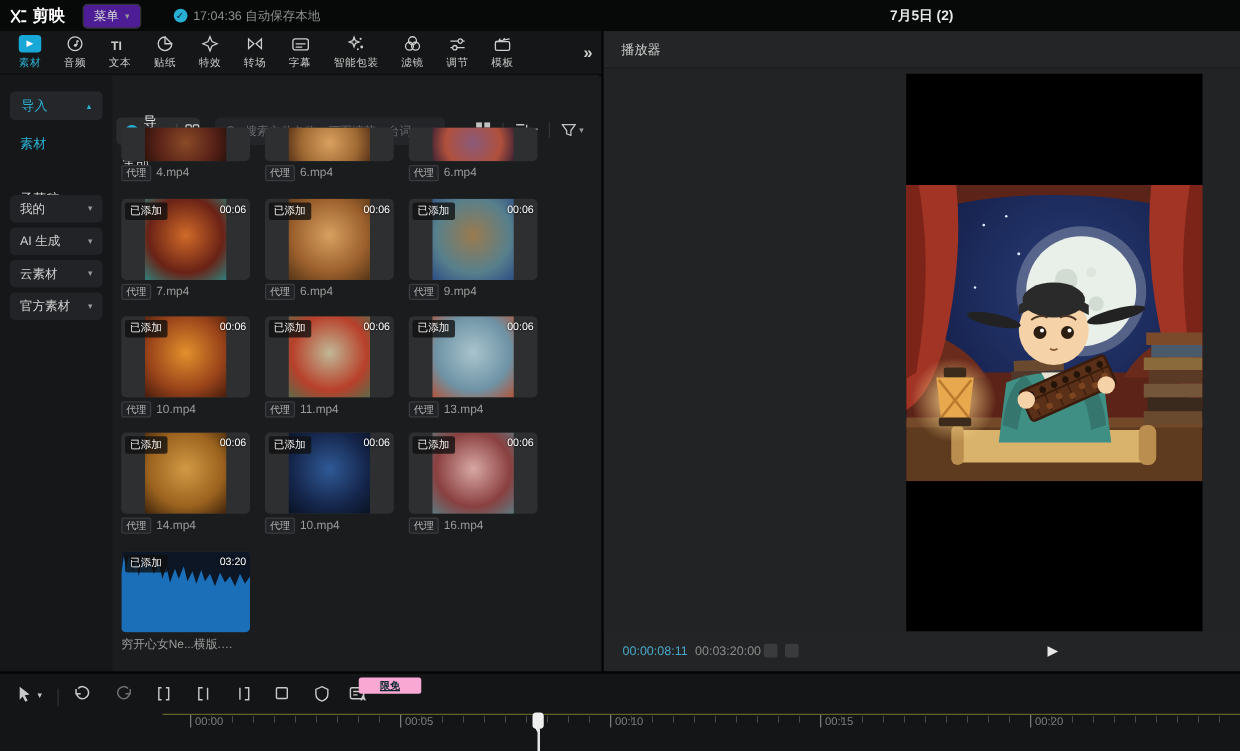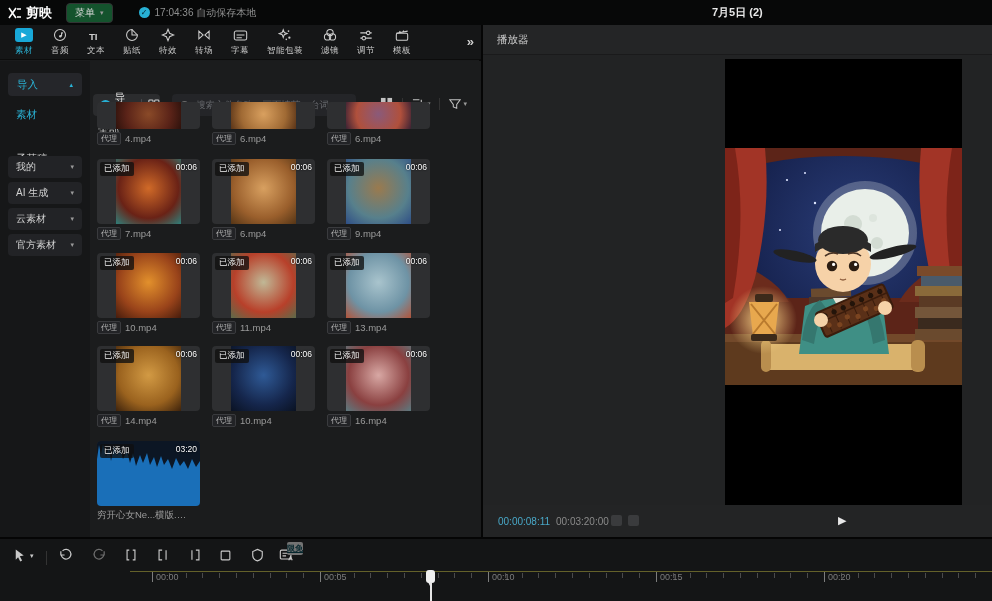--- a/index.html
+++ b/index.html
@@ -3,21 +3,21 @@
 <meta charset="utf-8">
 <style>
   * { margin:0; padding:0; box-sizing:border-box; }
   html,body { width:992px; height:601px; background:#000; overflow:hidden;
     font-family:"Liberation Sans","DejaVu Sans",sans-serif; }
   .app { position:relative; width:992px; height:601px; background:#050505; color:#ccc; }
 
   
   .titlebar { position:absolute; left:0; top:0; width:992px; height:25px; background:#070808; display:flex; align-items:center; }
   .logo { display:flex; align-items:center; gap:4px; margin-left:8px; color:#fff; font-size:13px; font-weight:bold; }
-  .menu-btn { margin-left:14px; background:#14532d; border:1px solid #323334; border-radius:4px; color:#d8d8d8;
+  .menu-btn { margin-left:14px; background:#4c1d95; border:1px solid #323334; border-radius:4px; color:#d8d8d8;
     font-size:10px; padding:2px 8px; display:flex; align-items:center; gap:5px; cursor:default; }
   .autosave { margin-left:26px; display:flex; align-items:center; gap:5px; color:#8f9090; font-size:10px; }
   .save-dot { width:11px; height:11px; border-radius:50%; background:#27b0d4; color:#04222b; font-size:8px;
     display:flex; align-items:center; justify-content:center; font-weight:bold; }
   .project-title { position:absolute; left:712px; top:5px; color:#e8e8e8; font-size:11px; font-weight:bold; }
 
   
   .left-panel { position:absolute; left:0; top:25px; width:481px; height:512px; background:#1a1b1c; border-right:2px solid #0a0a0a; }
   .ribbon { position:absolute; left:0; top:0; width:481px; height:35px; background:#151617; border-bottom:1px solid #0c0c0c; display:flex; align-items:stretch; padding-left:6px; }
   .tab { display:flex; flex-direction:column; align-items:center; justify-content:center; gap:2px; padding:0 9px; color:#c9c9c9; cursor:default; }
@@ -76,22 +76,22 @@
   .ctrl-sq { position:absolute; width:11px; height:11px; border-radius:2px; background:#3a3b3d; top:10px; }
   .play-btn { position:absolute; left:355px; top:9px; color:#e8e8e8; font-size:11px; }
 
   
   .timeline { position:absolute; left:0; top:539px; width:992px; height:62px; background:#141516; }
   .tl-tools { position:absolute; left:0; top:6px; height:22px; width:992px; }
   .tool { position:absolute; top:3px; color:#c9c9c9; }
   .tool svg { stroke:#c9c9c9; fill:none; stroke-width:1.3; }
   .tool.dim svg { stroke:#6f6f6f; }
   .tool-sep { position:absolute; width:1px; height:14px; background:#333; top:6px; }
-  .free-badge { position:absolute; left:287px; top:3px; background:#737373; color:#06272e; font-size:8px; font-weight:bold;
-    padding:1px 0; border-radius:2px; z-index:3;text-decoration:underline; }
+  .free-badge { position:absolute; left:287px; top:3px; background:#f9a8d4; color:#06272e; font-size:8px; font-weight:bold;
+    padding:1px 17px; border-radius:2px; z-index:3;text-decoration:underline; }
   .ruler { position:absolute; left:0; top:31px; width:992px; height:31px; }
   .ruler-line { position:absolute; left:130px; top:1px; width:862px; height:1px; background:rgba(165,160,60,.55); }
   .ticks { position:absolute; left:152px; top:3px; width:840px; height:5px;
     background:repeating-linear-gradient(to right,#4b4b4b 0 1px,transparent 1px 16.8px); }
   .rlabel { position:absolute; top:2px; color:#7d7d7d; font-size:9px; display:flex; gap:3px; }
   .rlabel .bar { width:1px; height:10px; background:#7d7d7d; }
   .playhead { position:absolute; left:426px; top:0; width:9px; height:13px; background:#efefef; border-radius:3px; z-index:4; }
   .playhead:after { content:""; position:absolute; left:2px; top:12px; border-left:2.5px solid transparent;
     border-right:2.5px solid transparent; border-top:4px solid #efefef; }
   .playhead-stem { position:absolute; left:430px; top:12px; width:1.5px; height:50px; background:#e6e6e6; z-index:4; }

